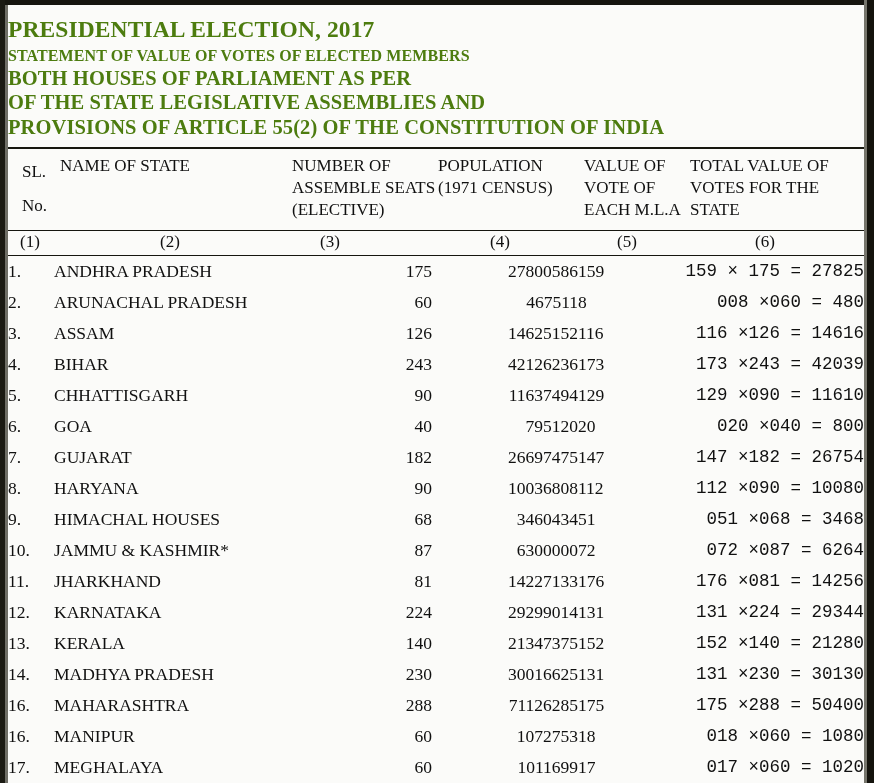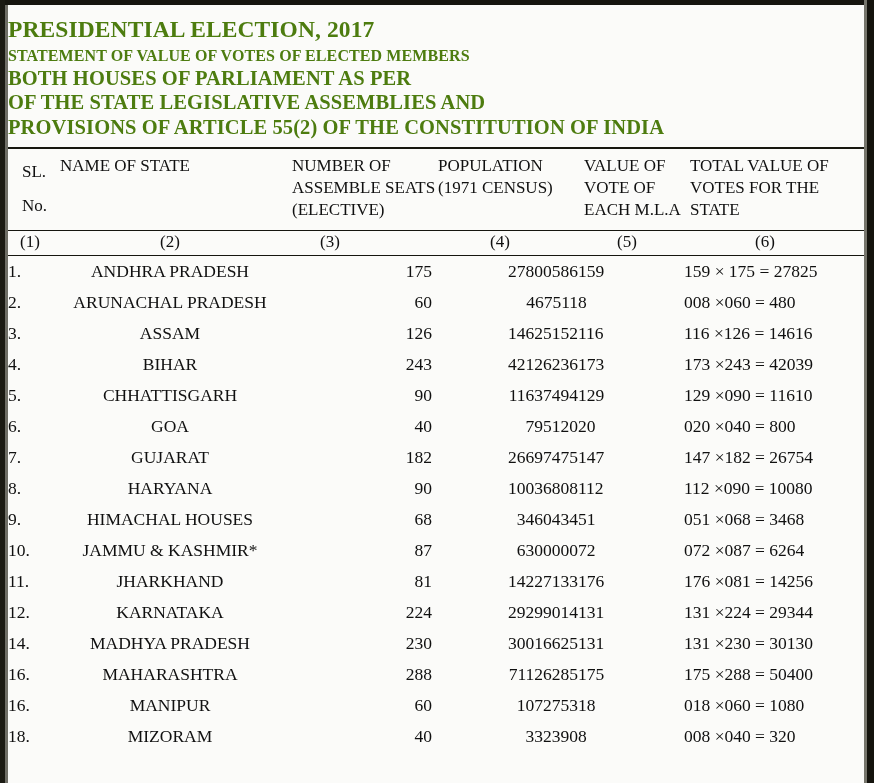--- a/index.html
+++ b/index.html
@@ -126,25 +126,25 @@
 
   tbody tr.drow td {
     padding: 2px 0 2px 0;
     height: 27px;
     line-height: 1.05;
     font-size: 17.5px;
     white-space: nowrap;
     overflow: hidden;
   }
   td.d-sl { text-align: left; padding-left: 14px; }
-  td.d-state { text-align: center; padding-left: 14px; }
+  td.d-state { text-align: left; padding-left: 14px; }
   td.d-seats { text-align: right; padding-right: 12px; }
   td.d-pop { text-align: right; padding-right: 12px; }
   td.d-val { text-align: left; padding-right: 9px; }
-  td.d-total { padding-right: 8px; }
+  td.d-total { text-align: right; padding-right: 8px; font-family: Liberation Mono, monospace; }
 </style>
 </head>
 <body>
 
 <div id="page">
 
   <div class="edge-top"></div>
   <div class="edge-left"></div>
   <div class="edge-left2"></div>
   <div class="edge-right"></div>
@@ -303,20 +303,28 @@
           </tr>
           <tr class="drow">
             <td class="d-sl">12.</td>
             <td class="d-state">KARNATAKA</td>
             <td class="d-seats">224</td>
             <td class="d-pop">29299014</td>
             <td class="d-val">131</td>
             <td class="d-total">131 ×224 = 29344</td>
           </tr>
           <tr class="drow">
+            <td class="d-sl">13.</td>
+            <td class="d-state">KERALA</td>
+            <td class="d-seats">140</td>
+            <td class="d-pop">21347375</td>
+            <td class="d-val">152</td>
+            <td class="d-total">152 ×140 = 21280</td>
+          </tr>
+          <tr class="drow">
             <td class="d-sl">14.</td>
             <td class="d-state">MADHYA PRADESH</td>
             <td class="d-seats">230</td>
             <td class="d-pop">30016625</td>
             <td class="d-val">131</td>
             <td class="d-total">131 ×230 = 30130</td>
           </tr>
           <tr class="drow">
             <td class="d-sl">16.</td>
             <td class="d-state">MAHARASHTRA</td>
@@ -327,20 +335,28 @@
           </tr>
           <tr class="drow">
             <td class="d-sl">16.</td>
             <td class="d-state">MANIPUR</td>
             <td class="d-seats">60</td>
             <td class="d-pop">1072753</td>
             <td class="d-val">18</td>
             <td class="d-total">018 ×060 = 1080</td>
           </tr>
           <tr class="drow">
+            <td class="d-sl">17.</td>
+            <td class="d-state">MEGHALAYA</td>
+            <td class="d-seats">60</td>
+            <td class="d-pop">1011699</td>
+            <td class="d-val">17</td>
+            <td class="d-total">017 ×060 = 1020</td>
+          </tr>
+          <tr class="drow">
             <td class="d-sl">18.</td>
             <td class="d-state">MIZORAM</td>
             <td class="d-seats">40</td>
             <td class="d-pop">332390</td>
             <td class="d-val">8</td>
             <td class="d-total">008 ×040 = 320</td>
           </tr>
         </tbody>
     </table>
 

